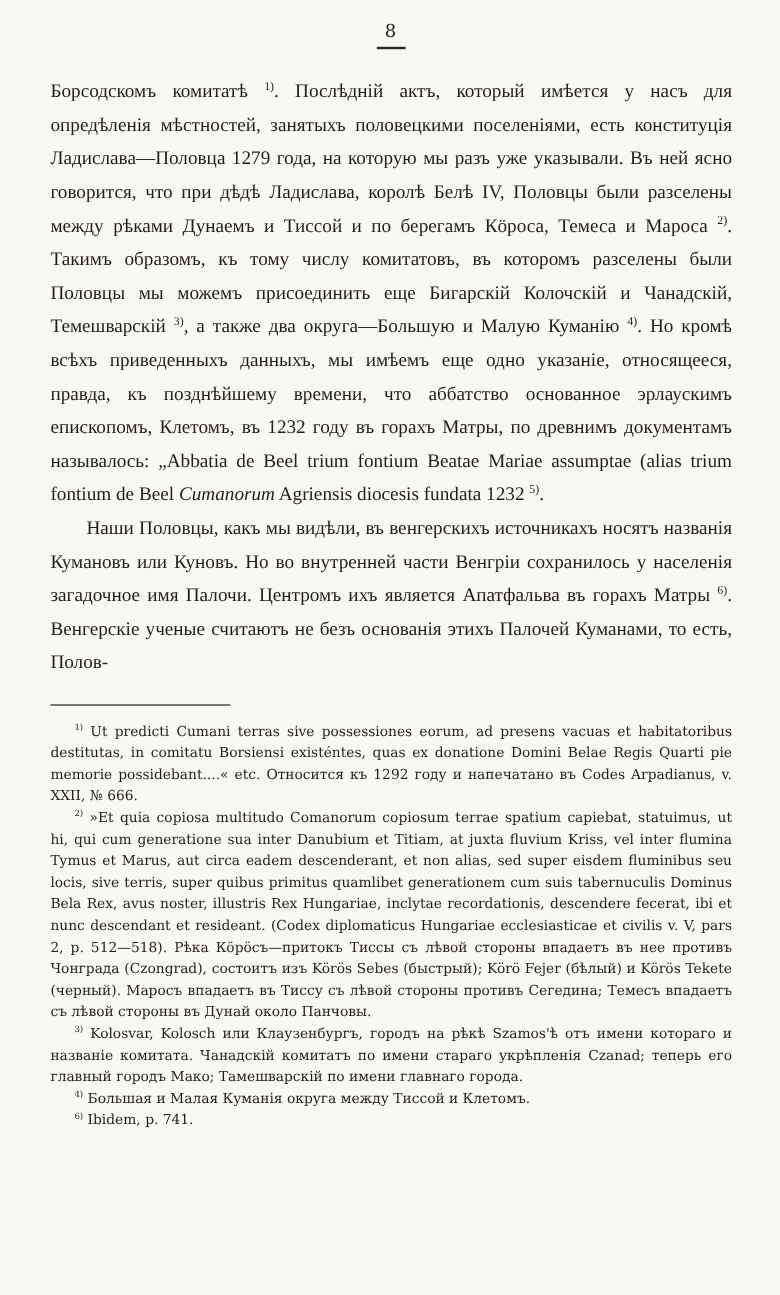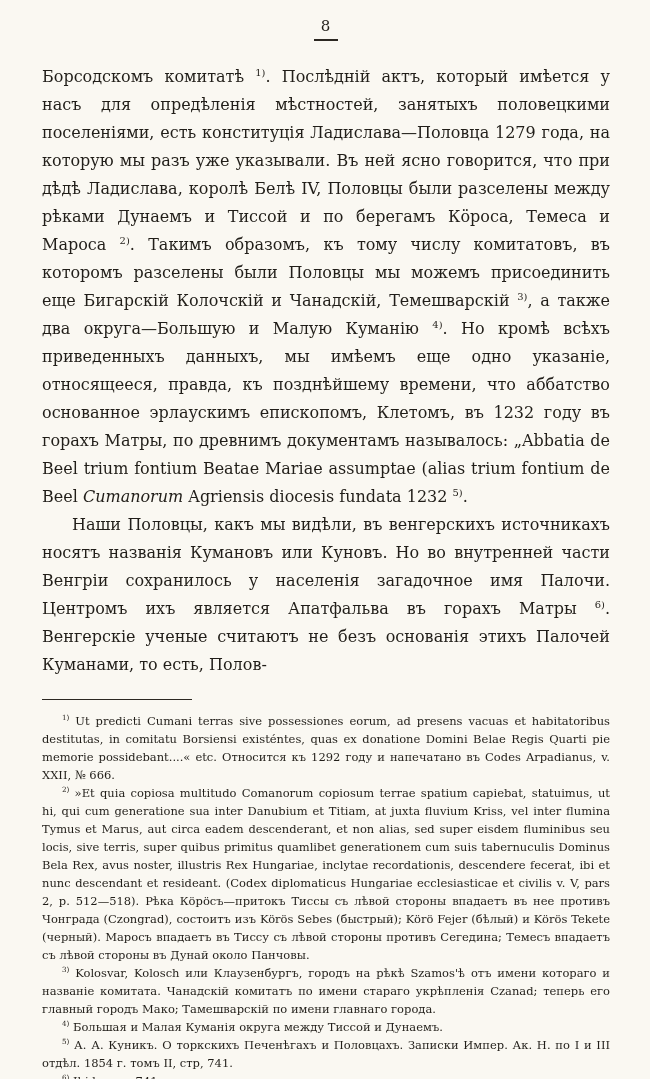--- a/index.html
+++ b/index.html
@@ -34,20 +34,21 @@
     background: #2c2822;
     margin: 4px auto 0 auto;
   }
   .body-text {
     font-size: 16px;
     line-height: 28px;
     text-align: justify;
   }
   .para {
     margin: 0;
+    font-family: Liberation Serif, serif;
   }
   .para.indent {
     text-indent: 30px;
   }
   .sup {
     vertical-align: super;
     font-size: 62%;
     line-height: 0;
   }
   .italic {
@@ -82,17 +83,16 @@
       <p class="para"><span>Борсодскомъ комитатѣ </span><span class="sup">1)</span><span>. Послѣдній актъ, который имѣется у насъ для опредѣленія мѣстностей, занятыхъ половецкими поселеніями, есть конституція Ладислава—Половца 1279 года, на которую мы разъ уже указывали. Въ ней ясно говорится, что при дѣдѣ Ладислава, королѣ Белѣ IV, Половцы были разселены между рѣками Дунаемъ и Тиссой и по берегамъ Кöроса, Темеса и Мароса </span><span class="sup">2)</span><span>. Такимъ образомъ, къ тому числу комитатовъ, въ которомъ разселены были Половцы мы можемъ присоединить еще Бигарскій Колочскій и Чанадскій, Темешварскій </span><span class="sup">3)</span><span>, а также два округа—Большую и Малую Куманію </span><span class="sup">4)</span><span>. Но кромѣ всѣхъ приведенныхъ данныхъ, мы имѣемъ еще одно указаніе, относящееся, правда, къ позднѣйшему времени, что аббатство основанное эрлаускимъ епископомъ, Клетомъ, въ 1232 году въ горахъ Матры, по древнимъ документамъ называлось: „Abbatia de Beel trium fontium Beatae Mariae assumptae (alias trium fontium de Beel </span><span class="italic">Cumanorum</span><span> Agriensis diocesis fundata 1232 </span><span class="sup">5)</span><span>.</span></p>
       <p class="para indent"><span>Наши Половцы, какъ мы видѣли, въ венгерскихъ источникахъ носятъ названія Кумановъ или Куновъ. Но во внутренней части Венгріи сохранилось у населенія загадочное имя Палочи. Центромъ ихъ является Апатфальва въ горахъ Матры </span><span class="sup">6)</span><span>. Венгерскіе ученые считаютъ не безъ основанія этихъ Палочей Куманами, то есть, Полов-</span></p>
     </div>
 
   <div class="footnote-rule"></div>
 
   <div class="footnotes" id="footnotes">
       <p class="footnote"><span class="sup">1)</span><span> Ut predicti Cumani terras sive possessiones eorum, ad presens vacuas et habitatoribus destitutas, in comitatu Borsiensi existéntes, quas ex donatione Domini Belae Regis Quarti pie memorie possidebant....« etc. Относится къ 1292 году и напечатано въ Codes Arpadianus, v. XXII, № 666.</span></p>
       <p class="footnote"><span class="sup">2)</span><span> »Et quia copiosa multitudo Comanorum copiosum terrae spatium capiebat, statuimus, ut hi, qui cum generatione sua inter Danubium et Titiam, at juxta fluvium Kriss, vel inter flumina Tymus et Marus, aut circa eadem descenderant, et non alias, sed super eisdem fluminibus seu locis, sive terris, super quibus primitus quamlibet generationem cum suis tabernuculis Dominus Bela Rex, avus noster, illustris Rex Hungariae, inclytae recordationis, descendere fecerat, ibi et nunc descendant et resideant. (Codex diplomaticus Hungariae ecclesiasticae et civilis v. V, pars 2, p. 512—518). Рѣка Кöрöсъ—притокъ Тиссы съ лѣвой стороны впадаетъ въ нее противъ Чонграда (Czongrad), состоитъ изъ Körös Sebes (быстрый); Körö Fejer (бѣлый) и Körös Tekete (черный). Маросъ впадаетъ въ Тиссу съ лѣвой стороны противъ Сегедина; Темесъ впадаетъ съ лѣвой стороны въ Дунай около Панчовы.</span></p>
       <p class="footnote"><span class="sup">3)</span><span> Kolosvar, Kolosch или Клаузенбургъ, городъ на рѣкѣ Szamos'ѣ отъ имени котораго и названіе комитата. Чанадскій комитатъ по имени стараго укрѣпленія Czanad; теперь его главный городъ Мако; Тамешварскій по имени главнаго города.</span></p>
-      <p class="footnote"><span class="sup">4)</span><span> Большая и Малая Куманія округа между Тиссой и Дунаемъ.</span></p>
-      <p class="footnote"><span class="sup">5)</span><span> А. А. Куникъ. О торкскихъ Печенѣгахъ и Половцахъ. Записки Импер. Ак. Н. по I и III отдѣл. 1854 г. томъ II, стр, 741.</span></p>
+      <p class="footnote"><span class="sup">4)</span><span> Большая и Малая Куманія округа между Тиссой и Клетомъ.</span></p>
       <p class="footnote"><span class="sup">6)</span><span> Ibidem, p. 741.</span></p>
     </div>
 </div>
 
 </body></html>

